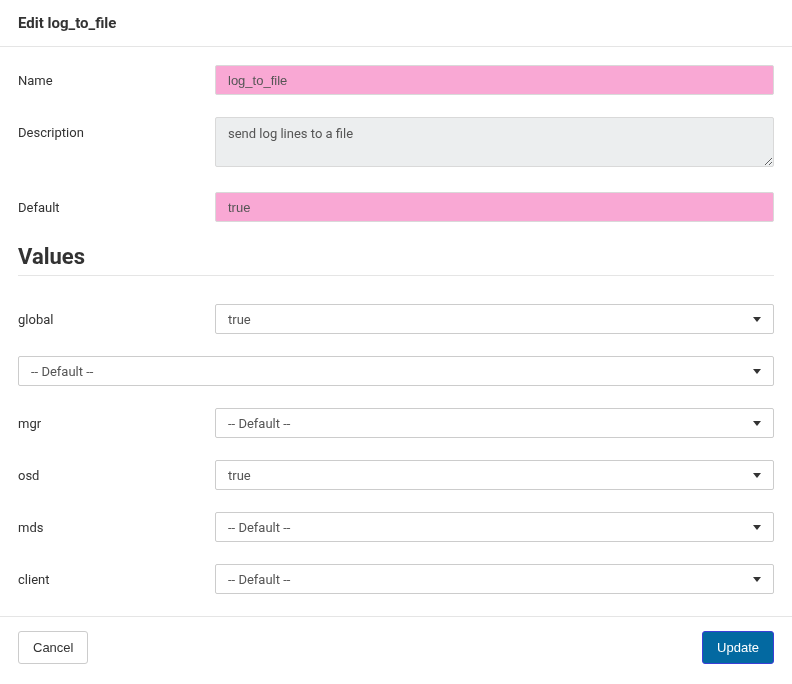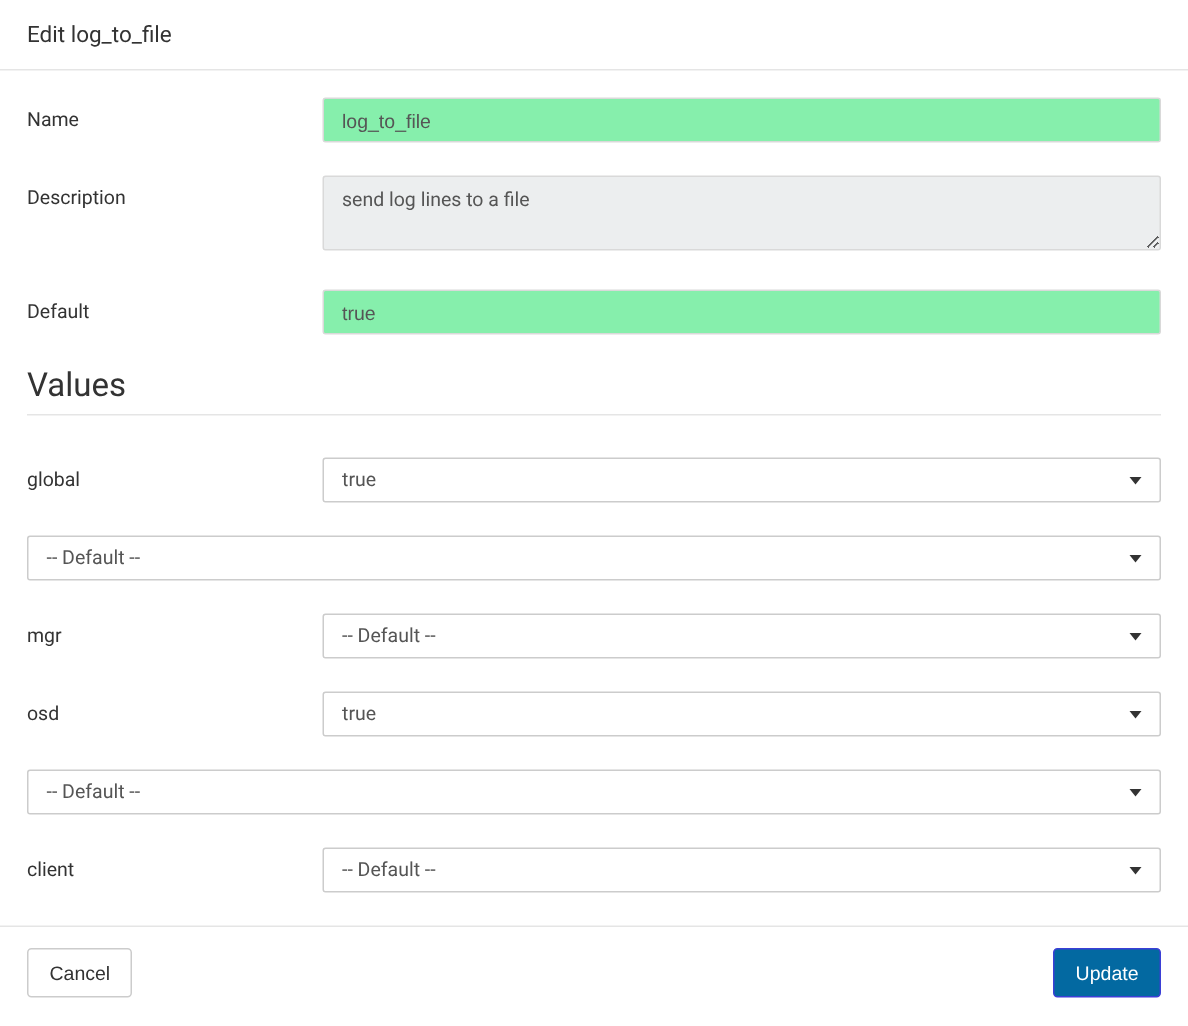--- a/index.html
+++ b/index.html
@@ -13,21 +13,21 @@
       color: #333;
       background: #fff;
       width: 792px;
     }
     .header {
       padding: 14px 18px;
       border-bottom: 1px solid #e5e5e5;
     }
     .header-title {
       font-size: 15px;
-      font-weight: 400;
+      font-weight: 700;
       color: #333;
     }
     .form-body {
       padding: 18px 18px 0 18px;
     }
     .form-row {
       display: flex;
       align-items: flex-start;
       margin-bottom: 22px;
     }
@@ -46,38 +46,38 @@
       width: 100%;
       height: 30px;
       padding: 6px 12px;
       font-size: 13px;
       color: #555;
       background: #eceeef;
       border: 1px solid #d9d9d9;
       border-radius: 2px;
     }
     .form-input[readonly] {
-      background: #86efac;
+      background: #f9a8d4;
       color: #555;
     }
     .form-textarea {
       width: 100%;
       min-height: 50px;
       padding: 8px 12px;
       font-size: 13px;
       color: #555;
       background: #eceeef;
       border: 1px solid #d9d9d9;
       border-radius: 2px;
       resize: both;
       font-family: inherit;
     }
     .section-heading {
       font-size: 22px;
-      font-weight: 400;
+      font-weight: 700;
       color: #333;
       margin-bottom: 6px;
       margin-top: 4px;
     }
     .section-divider {
       border: none;
       border-top: 1px solid #e5e5e5;
       margin-bottom: 28px;
     }
     .select-field {
@@ -196,20 +196,21 @@
     <div class="form-label">osd</div>
     <div class="form-control-wrap">
       <div class="select-field">
         <span class="select-value">true</span>
         <span class="select-caret"></span>
       </div>
     </div>
   </div>
 
   <div class="form-row">
+    <div class="form-label">mds</div>
     <div class="form-control-wrap">
       <div class="select-field">
         <span class="select-value">-- Default --</span>
         <span class="select-caret"></span>
       </div>
     </div>
   </div>
 
   <div class="form-row">
     <div class="form-label">client</div>

